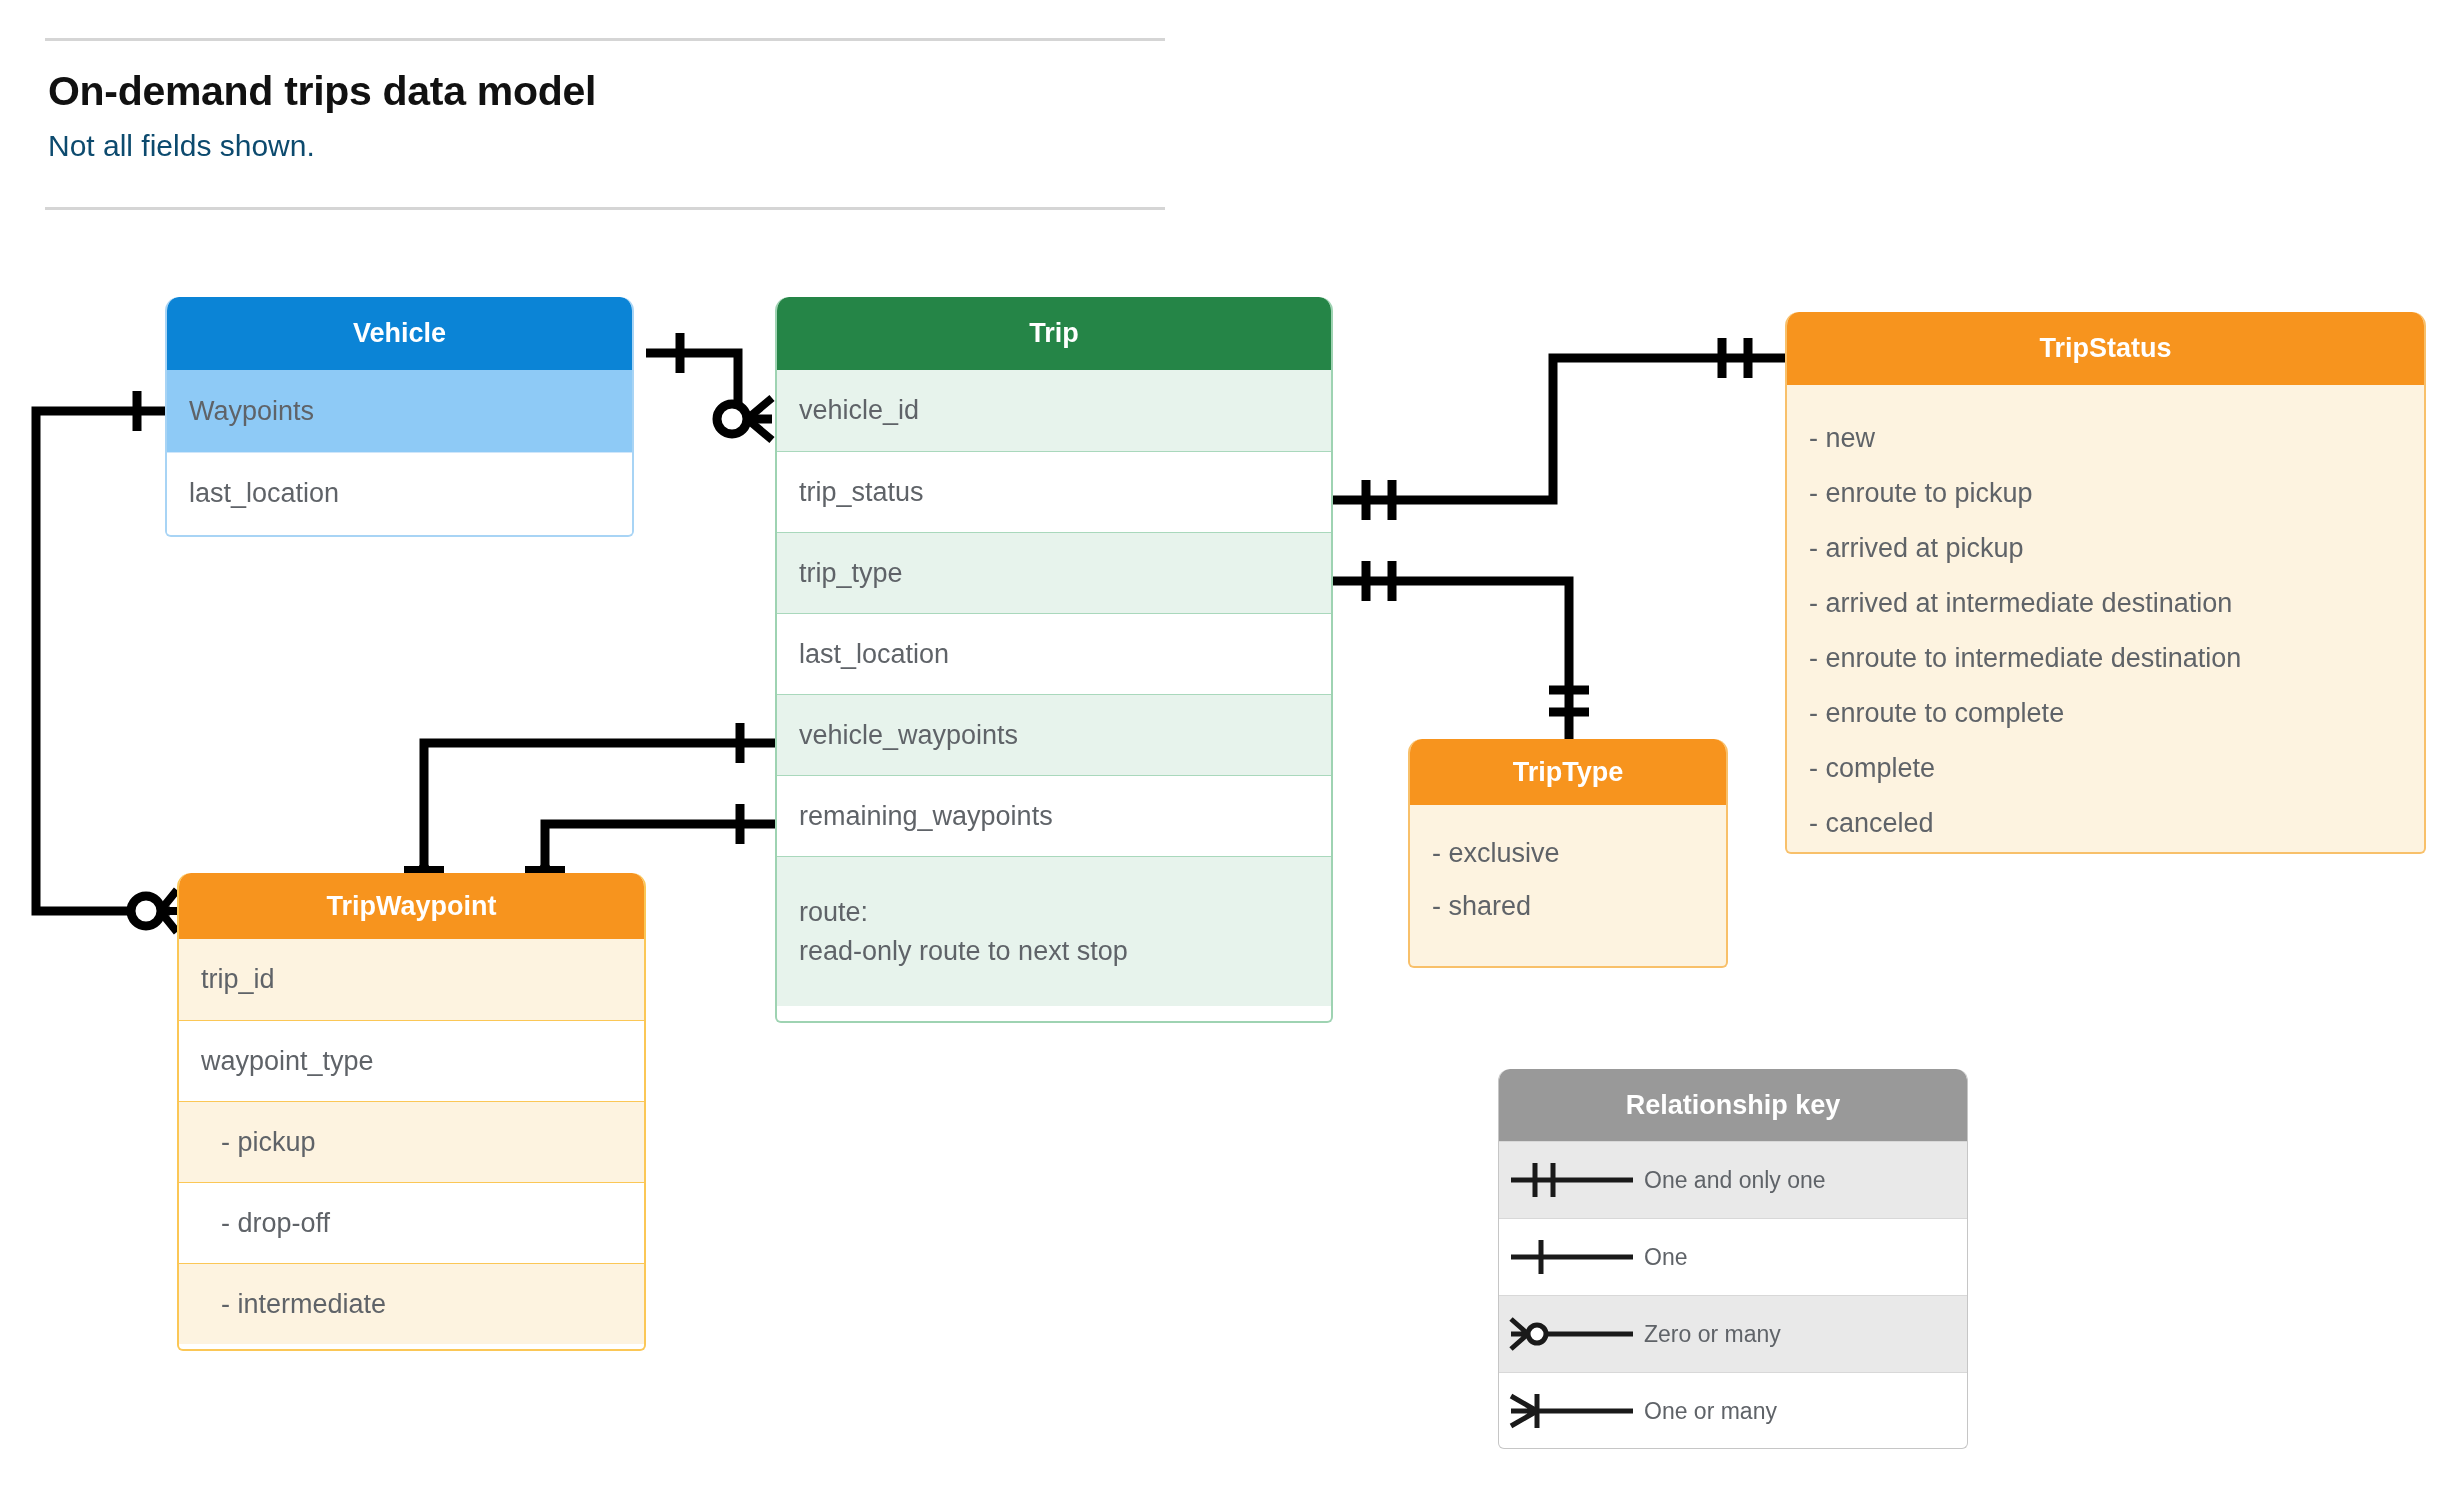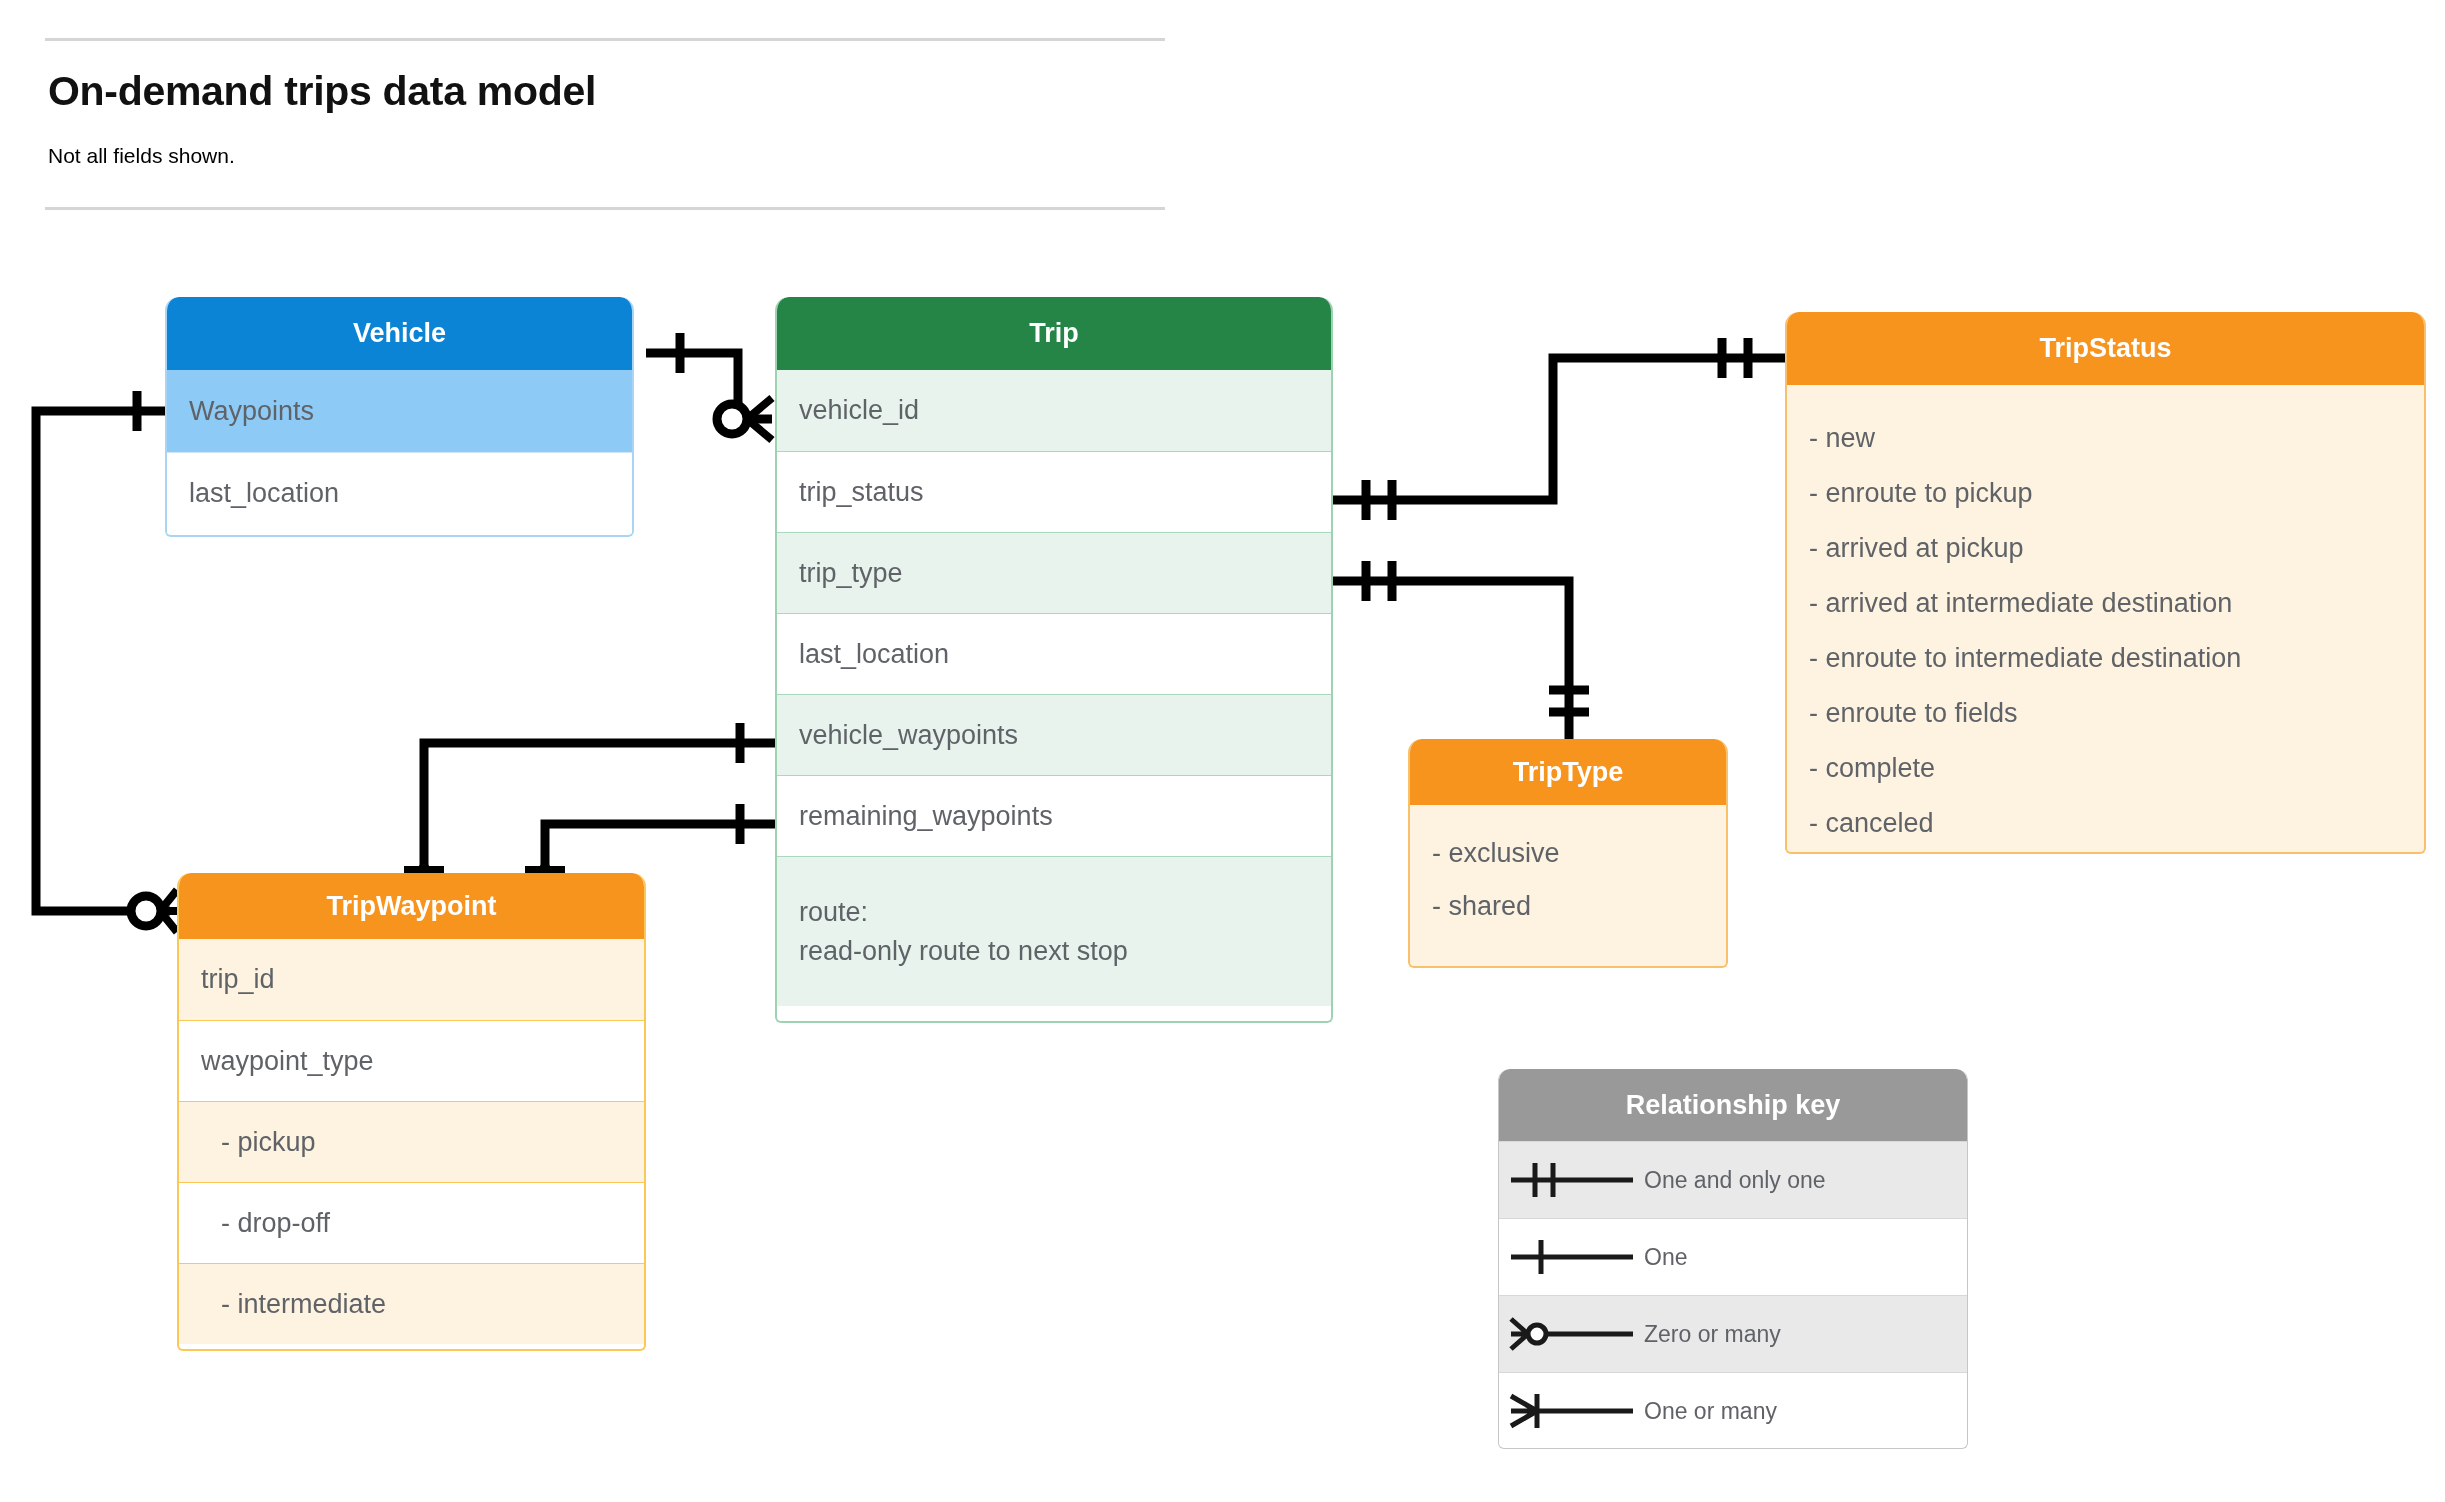--- a/index.html
+++ b/index.html
@@ -37,25 +37,24 @@
     font-size: 41px;
     font-weight: 700;
     color: #111111;
     letter-spacing: -0.3px;
     white-space: nowrap;
   }
   #page-subtitle {
     position: absolute;
     left: 48px;
     top: 129px;
-    font-size: 21px;
+    font-size: 30px;
     font-weight: 400;
-    color: #000000;
-    white-space: nowrap;
-    margin-top: 15px;
+    color: #0c4a6e;
+    white-space: nowrap;
   }
 
   
   .entity {
     position: absolute;
     border-radius: 14px;
     overflow: hidden;
     box-sizing: border-box;
   }
   .entity-header {
@@ -275,21 +274,21 @@
   </div>
 
   <div class="entity" id="ent-tripstatus">
     <div class="entity-header">TripStatus</div>
     <div class="list">
       <div class="list-item">- new</div>
       <div class="list-item">- enroute to pickup</div>
       <div class="list-item">- arrived at pickup</div>
       <div class="list-item">- arrived at intermediate destination</div>
       <div class="list-item">- enroute to intermediate destination</div>
-      <div class="list-item">- enroute to fields</div>
+      <div class="list-item">- enroute to complete</div>
       <div class="list-item">- complete</div>
       <div class="list-item">- canceled</div>
     </div>
   </div>
 
   <div class="entity" id="ent-triptype">
     <div class="entity-header">TripType</div>
     <div class="list">
       <div class="list-item">- exclusive</div>
       <div class="list-item">- shared</div>

